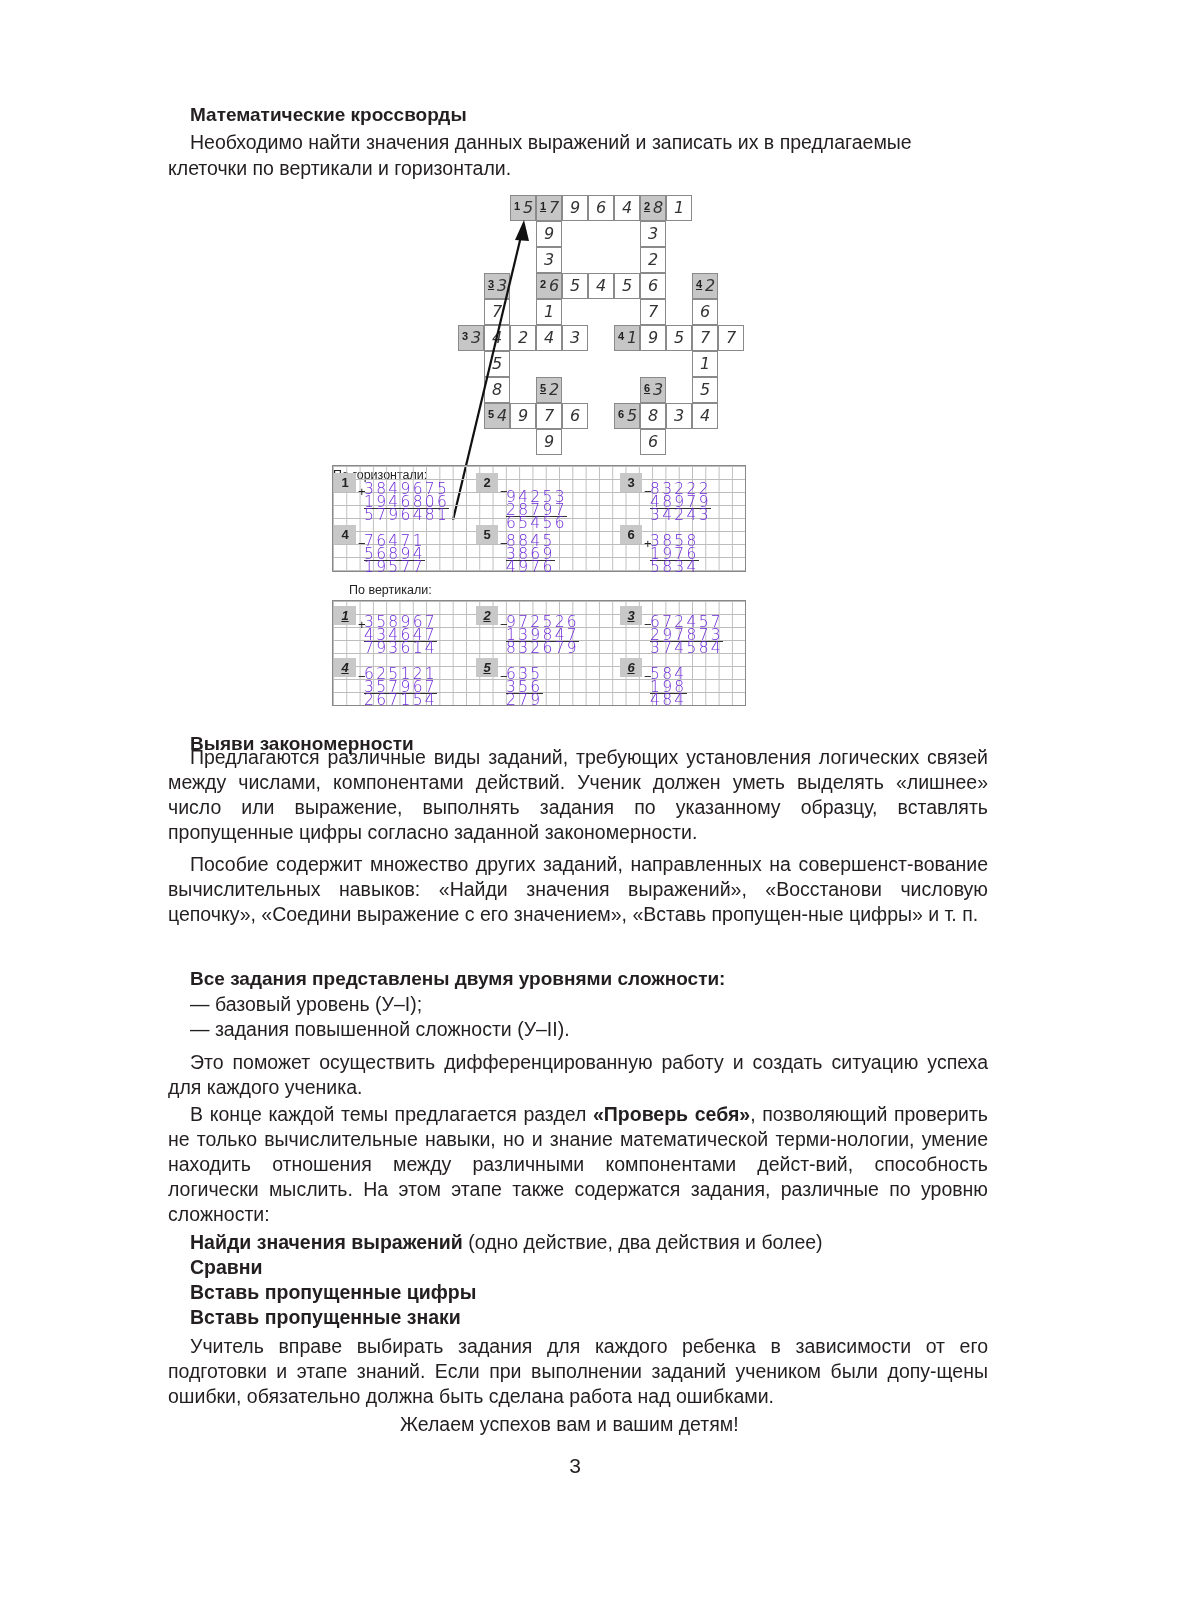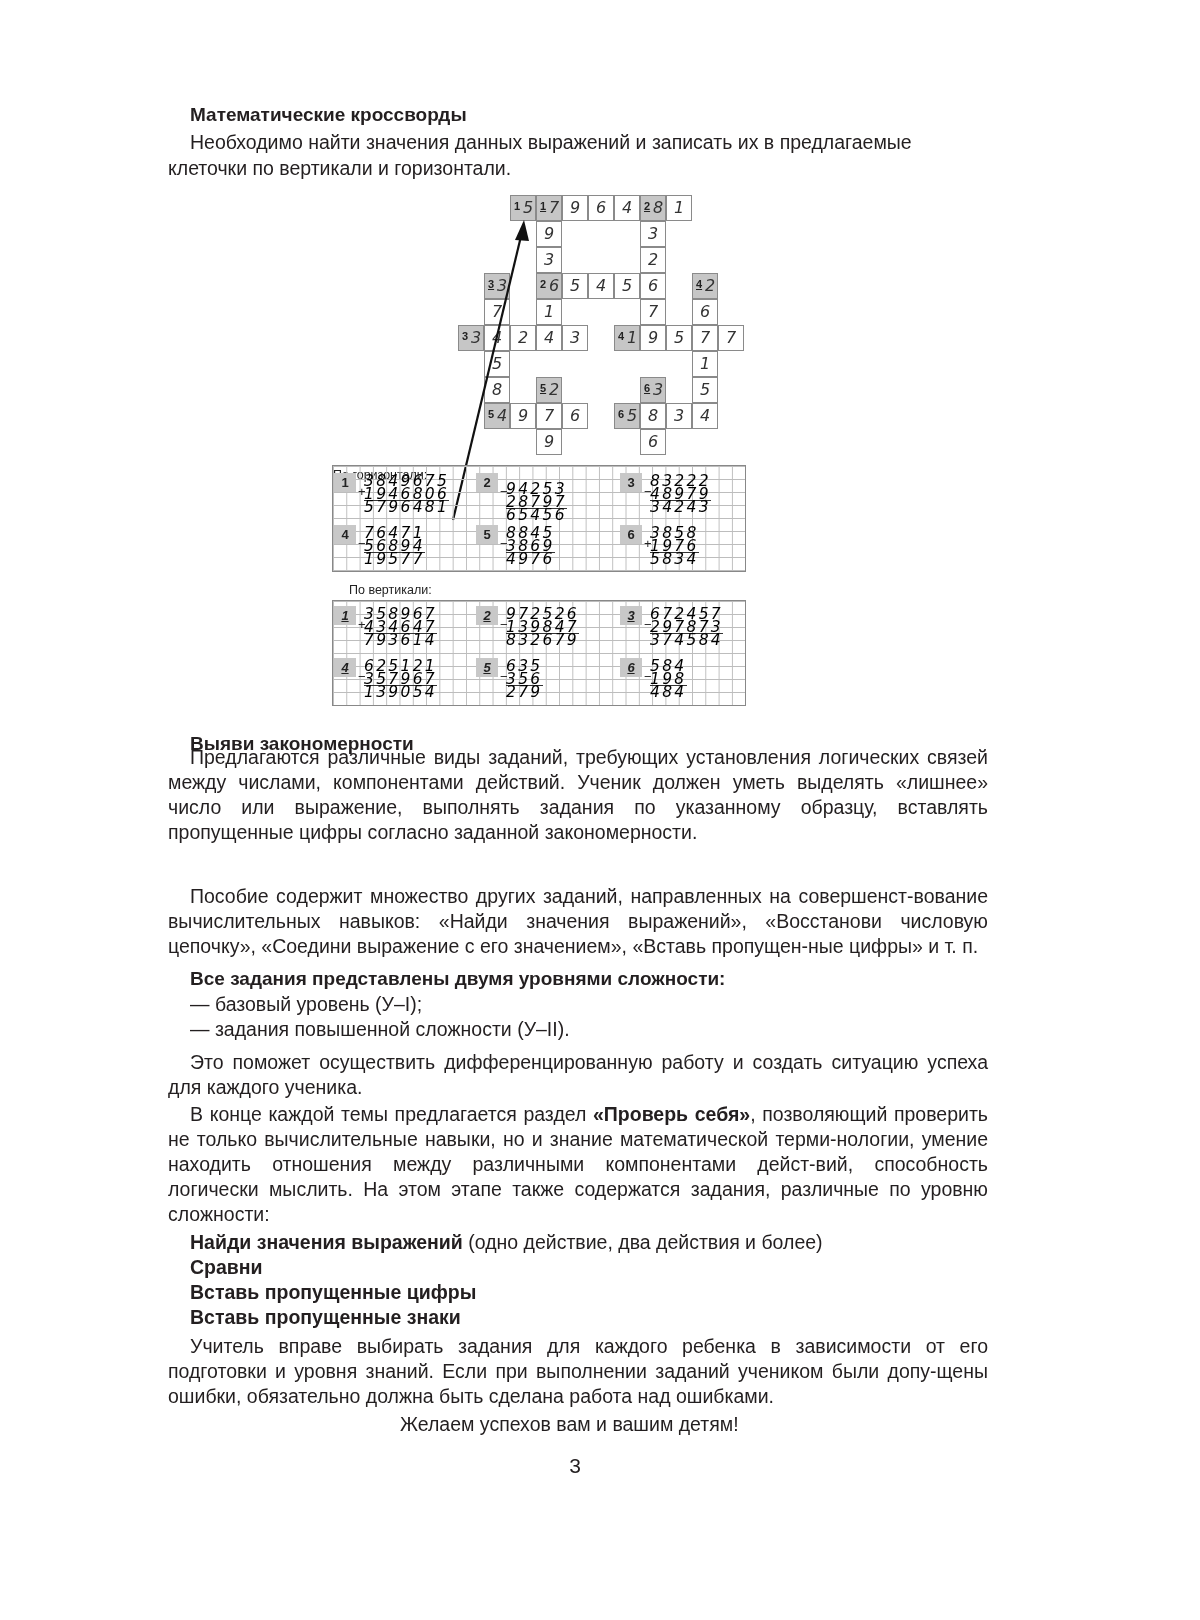--- a/index.html
+++ b/index.html
@@ -30,22 +30,22 @@
   .grid { position: absolute; border: 1px solid #888;
           background-image:
             linear-gradient(to right, #bdbdbd 1px, transparent 1px),
             linear-gradient(to bottom, #bdbdbd 1px, transparent 1px);
           background-size: 13.3px 13px; }
   .task { position: absolute; }
   .tnum { position: absolute; width: 22px; height: 19px; background: #c8c8c8;
           font-size: 13px; font-weight: bold; text-align: center; line-height: 19px; color: #222; }
   .tnum.u span { text-decoration: underline; font-style: italic; }
   .op { position: absolute; font-size: 13px; color: #222; }
-  .calc { position: absolute; font-family: "DejaVu Sans", sans-serif; font-style: italic;
-          font-weight: 200; font-size: 15.5px; letter-spacing: 2.3px; line-height: 12.5px; color: #000000; }
+  .calc { position: absolute; font-family: "DejaVu Sans", sans-serif; 
+          font-weight: 200; font-size: 15.5px; letter-spacing: 2.3px; line-height: 12.5px; color: #6d28d9; margin-top: 8px; }
   .calc div { white-space: nowrap; }
   .calc .r { border-top: 1.5px solid #333; }
   .arrow { position: absolute; left: 0; top: 0; }
   .pagenum { position: absolute; left: 0; width: 1150px; text-align: center; top: 1454px; font-size: 21px; }
 </style>
 </head>
 <body>
 
 <div class="abs h" style="left:190px; top:104px;">Математические кроссворды</div>
 <div class="line" style="left:190px; top:131px;">Необходимо найти значения данных выражений и записать их в предлагаемые</div>
@@ -303,21 +303,21 @@
         <div>297873</div>
         <div class="r">374584</div>
       </div>
     </div>
     <div class="task" style="left: 334px; top: 656px;">
       <div class="tnum u" style="left: 0px; top: 2px;"><span>4</span></div>
       <div class="op" style="left: 24px; top: 13px;">−</div>
       <div class="calc" style="left: 30px; top: 4px;">
         <div>625121</div>
         <div>357967</div>
-        <div class="r">139054</div>
+        <div class="r">267154</div>
       </div>
     </div>
     <div class="task" style="left: 476px; top: 656px;">
       <div class="tnum u" style="left: 0px; top: 2px;"><span>5</span></div>
       <div class="op" style="left: 24px; top: 13px;">−</div>
       <div class="calc" style="left: 30px; top: 4px;">
         <div>635</div>
         <div>356</div>
         <div class="r">279</div>
       </div>
@@ -328,29 +328,29 @@
       <div class="calc" style="left: 30px; top: 4px;">
         <div>584</div>
         <div>198</div>
         <div class="r">484</div>
       </div>
     </div>
   </div>
 
 <div class="abs h" style="left:190px; top:733px;">Выяви закономерности</div>
 <div class="p just" style="top:745px;"><span class="ind"></span><span>Предлагаются различные виды заданий, требующих установления логических связей между числами, компонентами действий. Ученик должен уметь выделять «лишнее» число или выражение, выполнять задания по указанному образцу, вставлять пропущенные цифры согласно заданной закономерности.</span></div>
-<div class="p just" style="top:852px;margin-top:32px;"><span class="ind"></span><span>Пособие содержит множество других заданий, направленных на совершенст-вование вычислительных навыков: «Найди значения выражений», «Восстанови числовую цепочку», «Соедини выражение с его значением», «Вставь пропущен-ные цифры» и т. п.</span></div>
+<div class="p just" style="top:852px;"><span class="ind"></span><span>Пособие содержит множество других заданий, направленных на совершенст-вование вычислительных навыков: «Найди значения выражений», «Восстанови числовую цепочку», «Соедини выражение с его значением», «Вставь пропущен-ные цифры» и т. п.</span></div>
 
 <div class="abs h" style="left:190px; top:968px;">Все задания представлены двумя уровнями сложности:</div>
 <div class="line" style="left:190px; top:993px;">— базовый  уровень (У–I);</div>
 <div class="line" style="left:190px; top:1018px;">— задания повышенной сложности (У–II).</div>
 <div class="p just" style="top:1050px;"><span class="ind"></span><span>Это поможет осуществить дифференцированную работу и создать ситуацию успеха для  каждого ученика.</span></div>
 <div class="p just" style="top:1102px;"><span class="ind"></span><span>В конце каждой темы предлагается раздел </span><span class="b">«Проверь себя»</span><span>, позволяющий проверить не только вычислительные навыки, но и знание математической терми-нологии, умение находить отношения между различными компонентами дейст-вий, способность логически мыслить. На этом этапе также содержатся задания, различные по уровню сложности:</span></div>
 
 <div class="line" style="left:190px; top:1231px;"><span class="b">Найди значения выражений</span><span> (одно действие, два действия и более)</span></div>
 <div class="line b" style="left:190px; top:1256px;">Сравни</div>
 <div class="line b" style="left:190px; top:1281px;">Вставь пропущенные цифры</div>
 <div class="line b" style="left:190px; top:1306px;">Вставь пропущенные знаки</div>
 
-<div class="p just" style="top:1334px;"><span class="ind"></span><span>Учитель вправе выбирать задания для каждого ребенка в зависимости от его подготовки и уровня знаний. Если при выполнении заданий учеником были допу-щены ошибки, обязательно должна быть сделана работа над ошибками.</span></div>
+<div class="p just" style="top:1334px;"><span class="ind"></span><span>Учитель вправе выбирать задания для каждого ребенка в зависимости от его подготовки и этапе знаний. Если при выполнении заданий учеником были допу-щены ошибки, обязательно должна быть сделана работа над ошибками.</span></div>
 <div class="line" style="left:400px; top:1413px;">Желаем успехов вам и вашим детям!</div>
 
 <div class="pagenum">3</div>
 
 </body></html>

